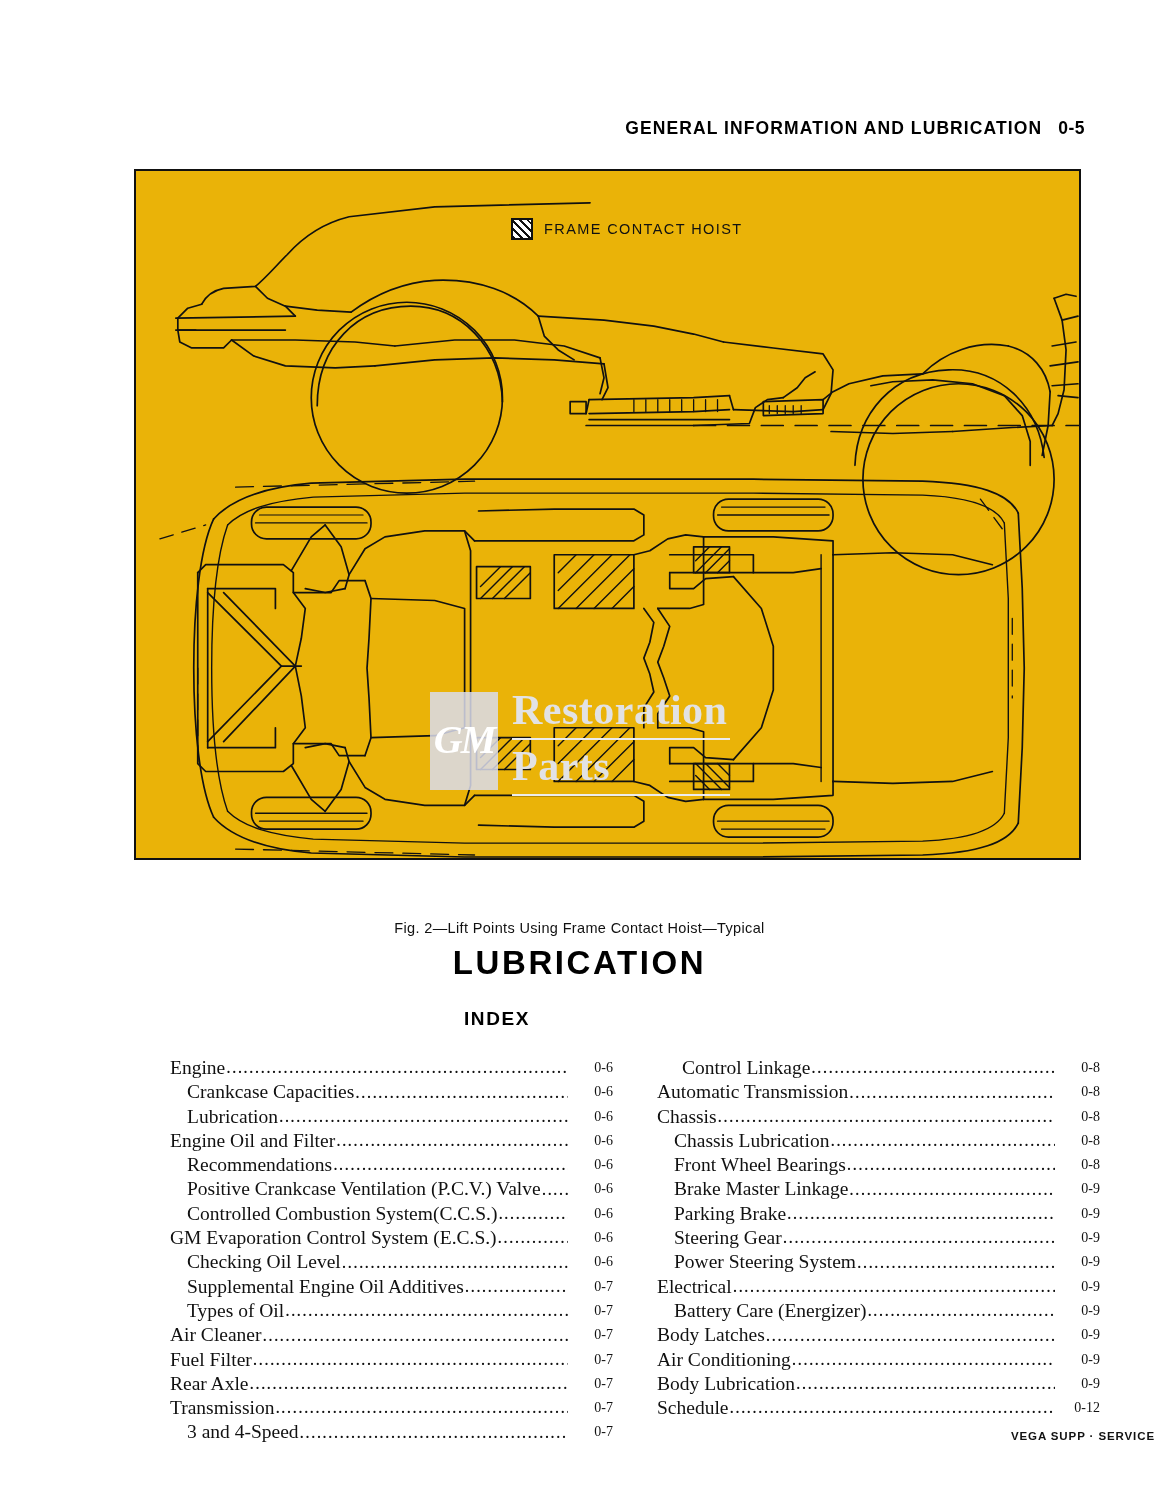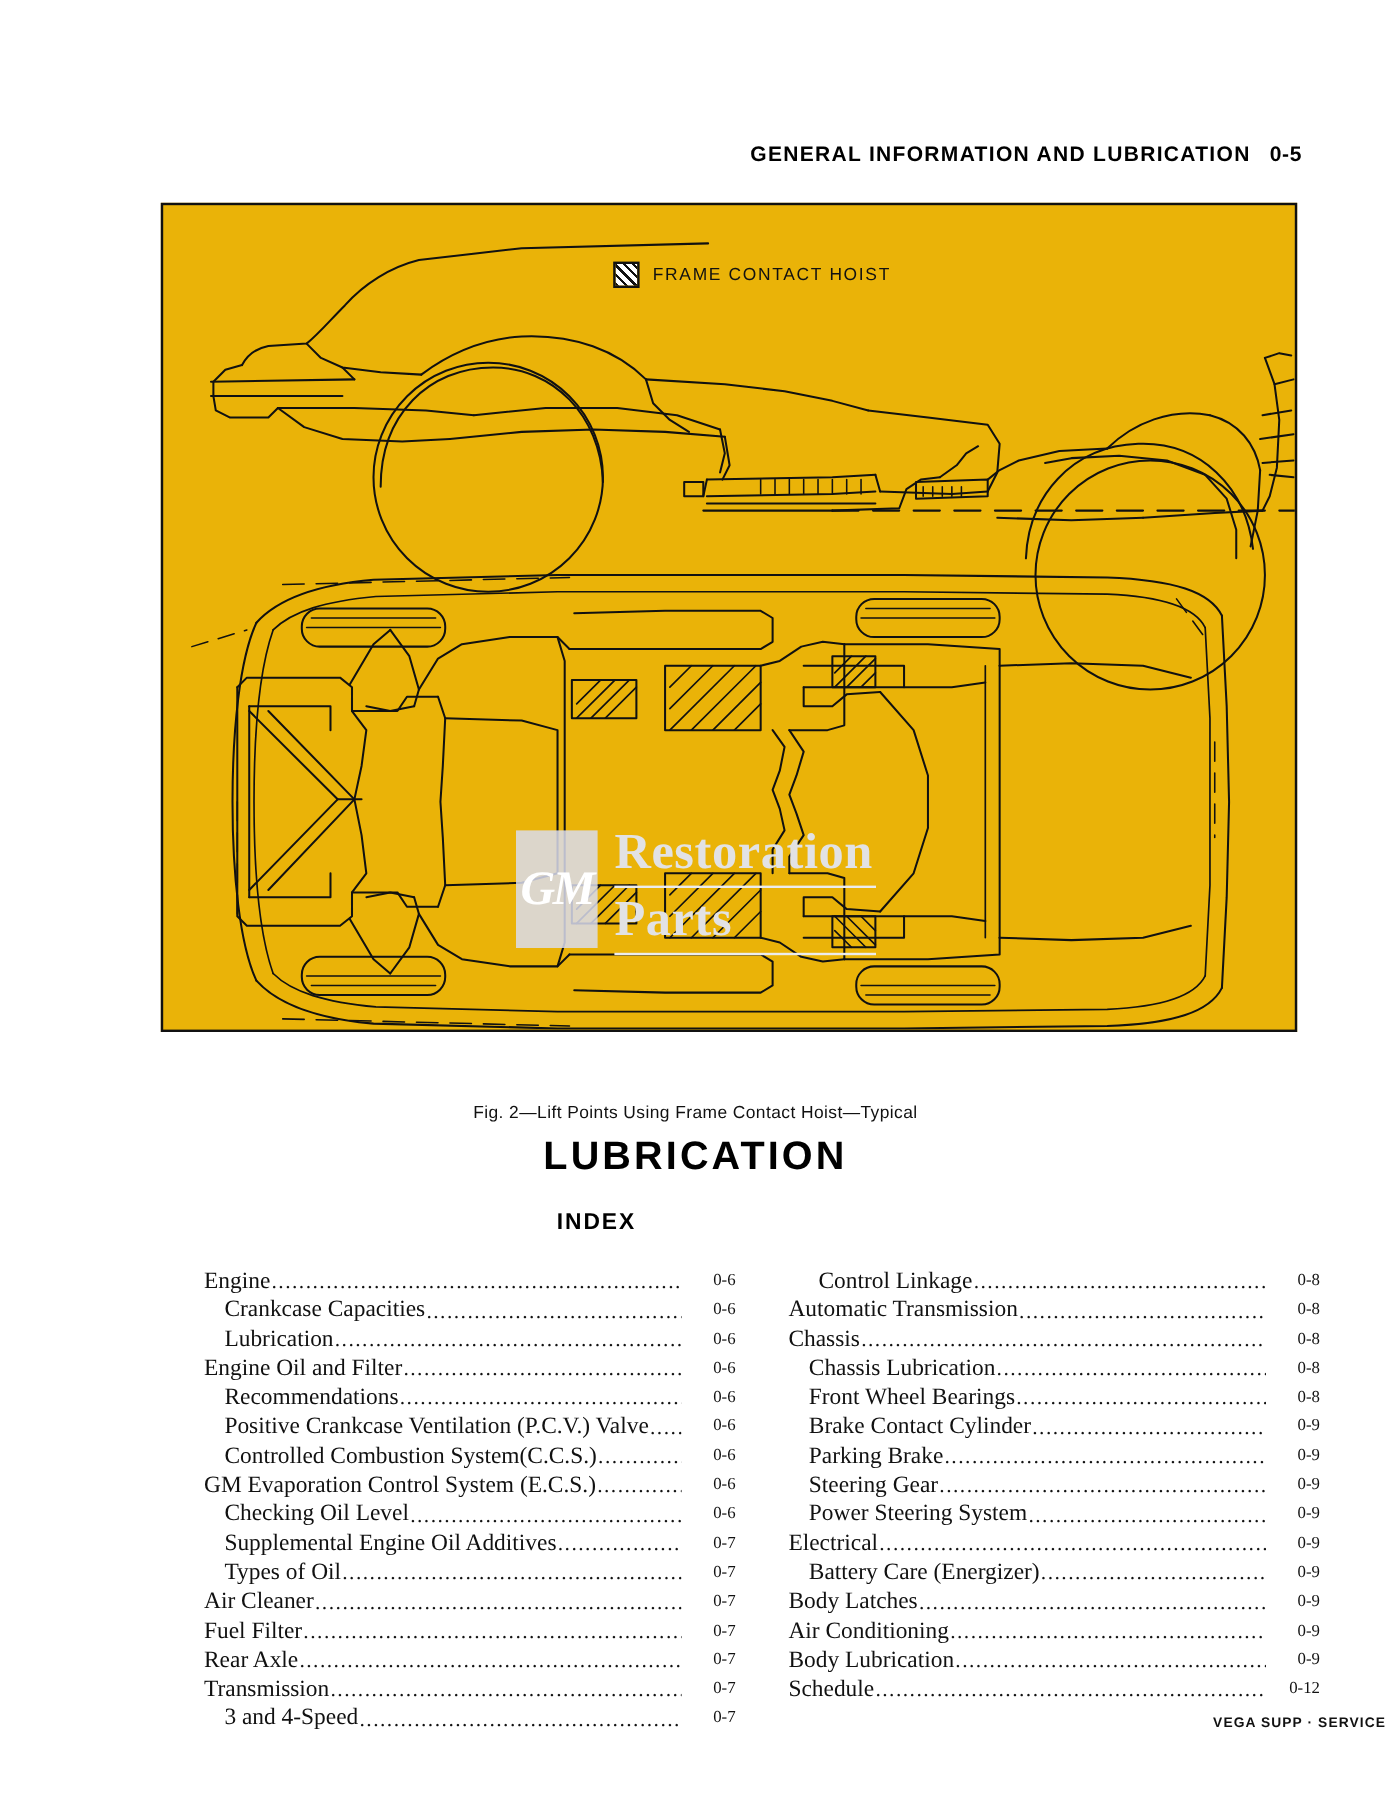--- a/index.html
+++ b/index.html
@@ -556,21 +556,21 @@
         <span class="idx-label indent">Chassis Lubrication</span>
         <span class="idx-leader"></span>
         <span class="idx-page">0-8</span>
       </div>
       <div class="idx-row">
         <span class="idx-label indent">Front Wheel Bearings</span>
         <span class="idx-leader"></span>
         <span class="idx-page">0-8</span>
       </div>
       <div class="idx-row">
-        <span class="idx-label indent">Brake Contact Cylinder</span>
+        <span class="idx-label indent">Brake Master Linkage</span>
         <span class="idx-leader"></span>
         <span class="idx-page">0-9</span>
       </div>
       <div class="idx-row">
         <span class="idx-label indent">Parking Brake</span>
         <span class="idx-leader"></span>
         <span class="idx-page">0-9</span>
       </div>
       <div class="idx-row">
         <span class="idx-label indent">Steering Gear</span>

